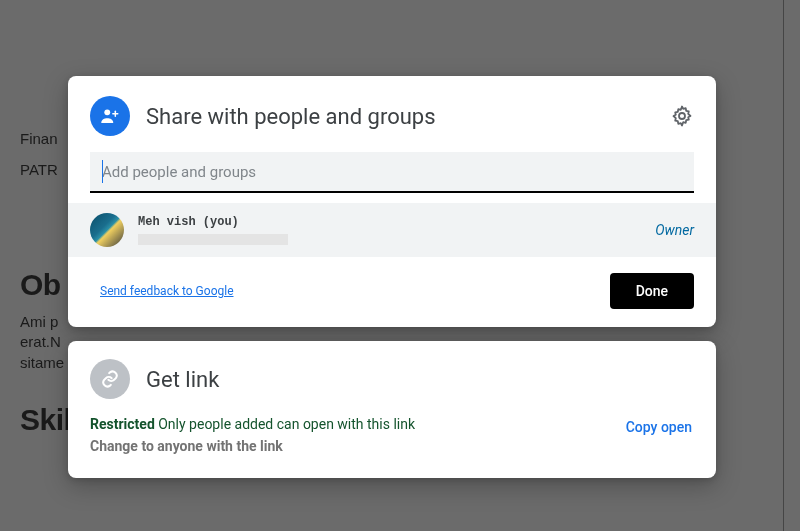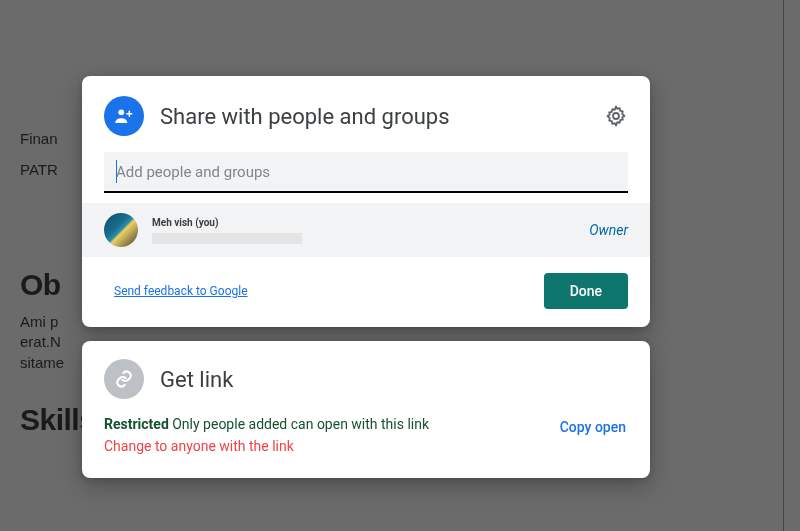--- a/index.html
+++ b/index.html
@@ -22,23 +22,23 @@
 
   .right-divider {
     position: absolute;
     right: 16px; top: 0; bottom: 0;
     width: 1px;
     background: rgba(0,0,0,0.35);
   }
 
   .modal-wrap {
     position: absolute;
-    left: 82px;
+    left: 68px;
     top: 76px;
-    width: 568px;
+    width: 648px;
   }
 
   .card {
     background: #fff;
     border-radius: 8px;
     box-shadow: 0 2px 6px rgba(0,0,0,0.15), 0 8px 24px rgba(0,0,0,0.25);
     margin-bottom: 14px;
     position: relative;
   }
 
@@ -100,21 +100,21 @@
     margin-top: 10px;
   }
   .avatar {
     width: 34px; height: 34px;
     border-radius: 50%;
     background: linear-gradient(135deg, #0a4d68 0%, #1a6e8e 40%, #2a8fa6 50%, #f0d060 55%, #3a3a3a 100%);
     margin-right: 14px;
     flex-shrink: 0;
   }
   .person-info { flex: 1; }
-  .person-name { font-size: 10px; font-weight: 700; color: #3c4043; line-height: 1.3; }
+  .person-name { font-size: 12px; font-weight: 700; color: #3c4043; line-height: 1.3; font-family: Liberation Mono, monospace; }
   .person-email {
     width: 150px; height: 11px;
     margin-top: 4px;
     background: #e4e4e4;
     filter: blur(0.5px);
   }
   .role { font-size: 14px; color: #0369a1; font-style: italic; }
 
   .share-footer {
     display: flex;
@@ -122,21 +122,21 @@
     justify-content: space-between;
     padding: 16px 22px 18px 32px;
   }
   .feedback {
     font-size: 12px;
     color: #1a73e8;
     text-decoration: underline;
     cursor: pointer;
   }
   .done-btn {
-    background: #0f766e;
+    background: #000000;
     color: #fff;
     border: none;
     border-radius: 4px;
     padding: 10px 26px;
     font-size: 14px;
     font-weight: 500;
     font-family: inherit;
     cursor: pointer;
   }
 
@@ -153,21 +153,21 @@
   }
   .link-header h2 {
     font-size: 22px;
     font-weight: 400;
     color: #3c4043;
   }
   .link-body { display: flex; align-items: flex-start; justify-content: space-between; }
   .link-text { font-size: 14px; line-height: 1.6; }
   .restricted { color: #14532d; }
   .restricted b { font-weight: 700; }
-  .change-link { color: #ef4444; font-weight: 400; cursor: pointer; }
+  .change-link { color: #737373; font-weight: 700; cursor: pointer; }
   .copy-link {
     color: #1a73e8;
     font-size: 14px;
     font-weight: 500;
     cursor: pointer;
     padding: 6px 2px;
     white-space: nowrap;
   }
 
   svg { display: block; }

